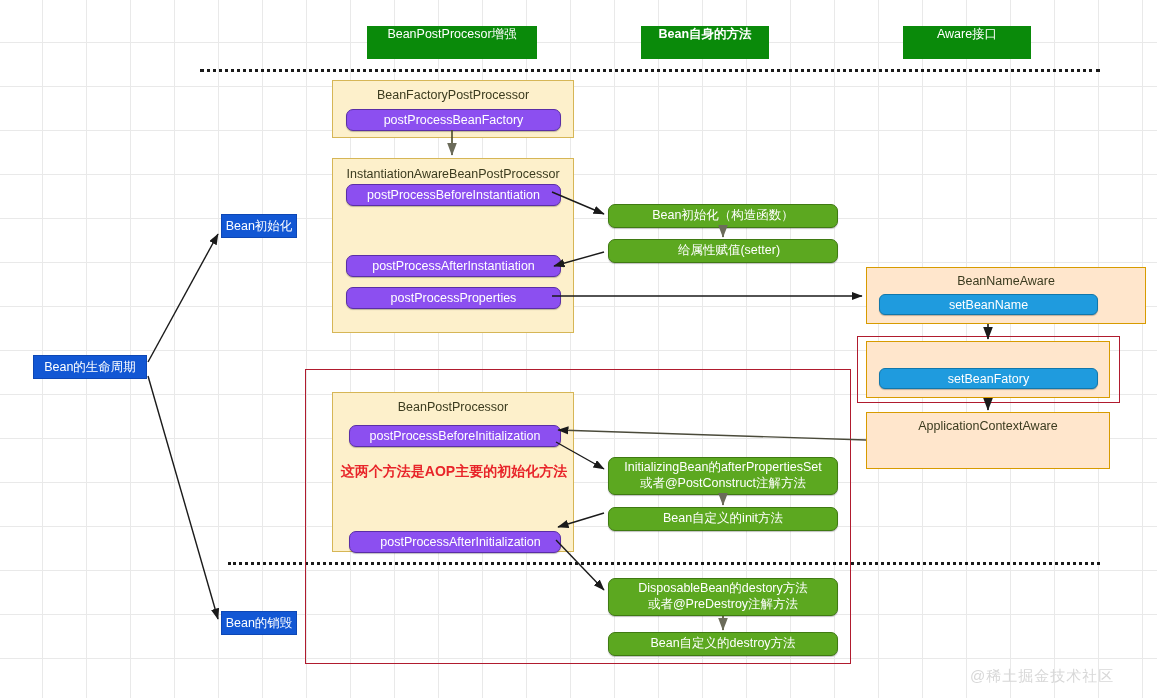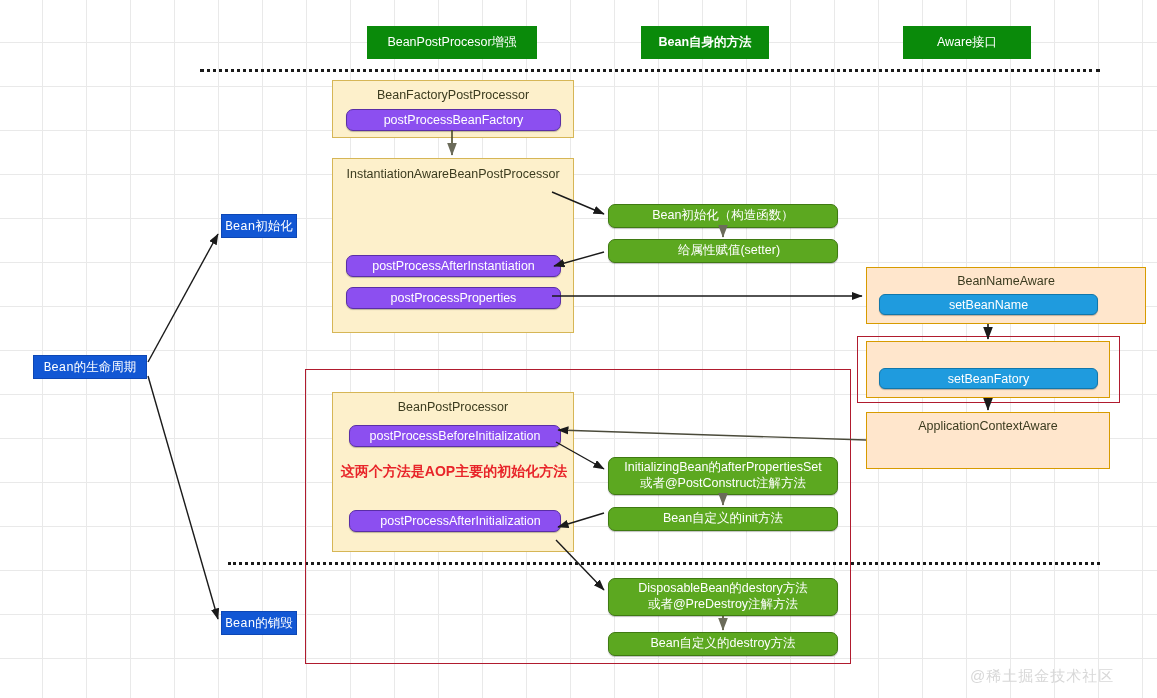--- a/index.html
+++ b/index.html
@@ -20,21 +20,21 @@
     background-position:-2px -2px;
   }
   .abs{position:absolute;box-sizing:border-box;}
 
   
   .legend-box{
     background:#0a8a0a;
     border:1px solid #0a8a0a;
     color:#ffffff;
     font-size:12.5px;
-    display:flex;align-items:center;justify-content:center;
+    display:flex;justify-content:center;
     text-align:center;
     line-height:1.2;
   }
 
   
   .group-yellow{
     background:#fdf0cb;
     border:1.5px solid #d6b656;
   }
   .group-peach{
@@ -86,21 +86,20 @@
   }
 
   
   .box-bluelabel{
     background:#1257d4;
     border:1px solid #0d47b5;
     color:#ffffff;
     font-size:12.5px;
     display:flex;align-items:center;justify-content:center;
     text-align:center;
-    font-family:Liberation Mono, monospace;
   }
 
   
   .red-note{
     color:#e8252a;
     font-size:14px;
     font-weight:bold;
     white-space:nowrap;
   }
 
@@ -159,35 +158,38 @@
 
   <div class="abs group-yellow" style="left:332px;top:80px;width:242px;height:58px;">
     <div class="group-title" style="top:7px;">BeanFactoryPostProcessor</div>
     <div class="abs pill-purple" style="left:13px;top:28px;width:215px;height:22px;">
       <span>postProcessBeanFactory</span>
     </div>
   </div>
 
   <div class="abs group-yellow" style="left:332px;top:158px;width:242px;height:175px;">
     <div class="group-title" style="top:8px;">InstantiationAwareBeanPostProcessor</div>
+    <div class="abs pill-purple" style="left:13px;top:25px;width:215px;height:22px;">
+      <span>postProcessBeforeInstantiation</span>
+    </div>
     <div class="abs pill-purple" style="left:13px;top:96px;width:215px;height:22px;">
       <span>postProcessAfterInstantiation</span>
     </div>
     <div class="abs pill-purple" style="left:13px;top:128px;width:215px;height:22px;">
       <span>postProcessProperties</span>
     </div>
   </div>
 
   <div class="abs group-yellow" style="left:332px;top:392px;width:242px;height:160px;">
     <div class="group-title" style="top:7px;">BeanPostProcessor</div>
     <div class="abs pill-purple" style="left:16px;top:32px;width:212px;height:22px;">
       <span>postProcessBeforeInitialization</span>
     </div>
     <div class="abs red-note" style="left:0px;top:70px;width:242px;text-align:center;">这两个方法是AOP主要的初始化方法</div>
-    <div class="abs pill-purple" style="left:16px;top:117px;width:212px;height:22px;padding-left:11px;">
+    <div class="abs pill-purple" style="left:16px;top:138px;width:212px;height:22px;padding-left:11px;">
       <span>postProcessAfterInitialization</span>
     </div>
   </div>
 
   <div class="abs group-peach" style="left:866px;top:267px;width:280px;height:57px;">
     <div class="group-title" style="top:6px;">BeanNameAware</div>
     <div class="abs pill-blue" style="left:12px;top:26px;width:219px;height:21px;">
       <span>setBeanName</span>
     </div>
   </div>

